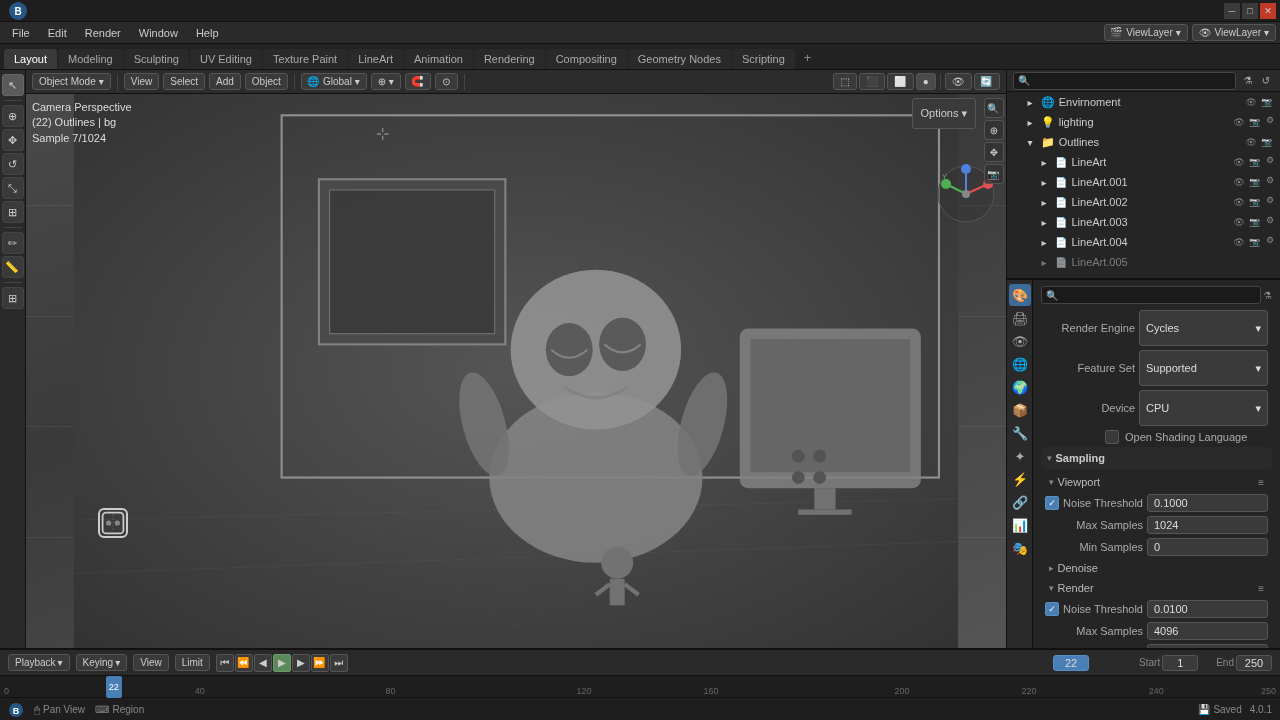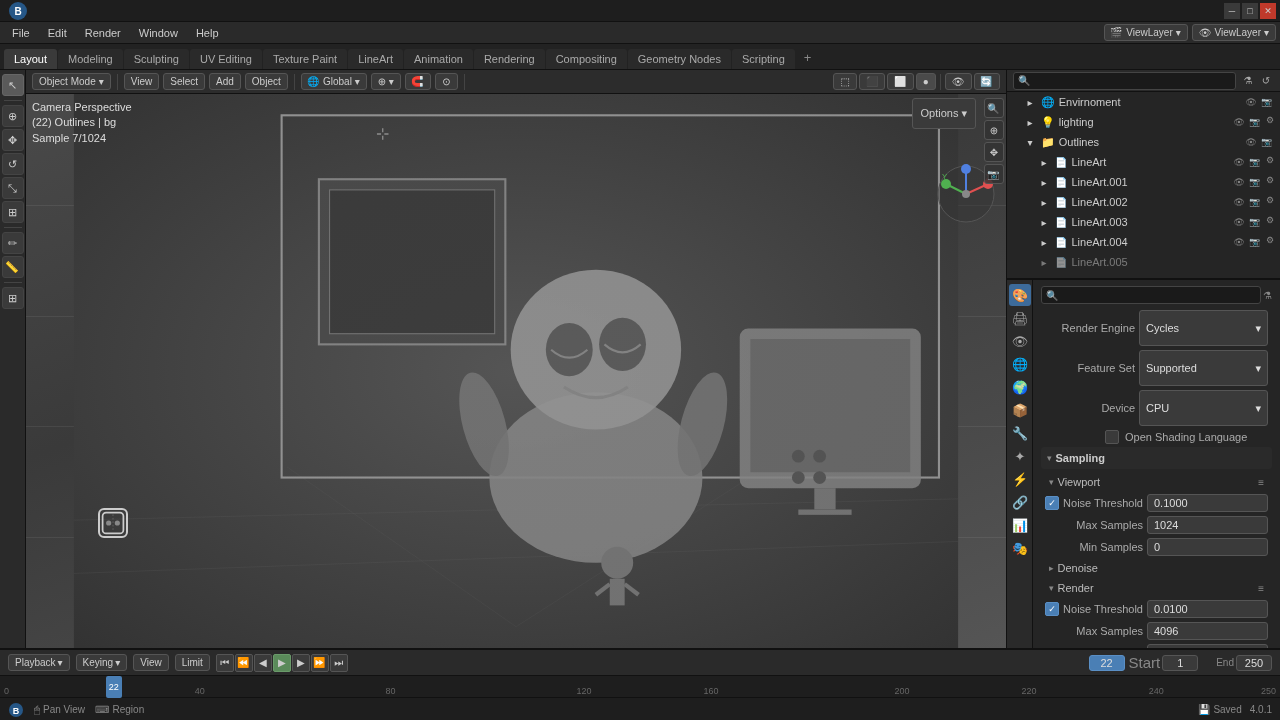--- a/index.html
+++ b/index.html
@@ -1037,21 +1037,21 @@
       <div class="play-btn">◀</div>
       <div class="play-btn active">▶</div>
       <div class="play-btn">▶</div>
       <div class="play-btn">⏩</div>
       <div class="play-btn">⏭</div>
     </div>
 
     <div style="display:flex; align-items:center; gap:4px; margin-left:auto;">
       <div class="tl-num current">22</div>
       <div style="display:flex; align-items:center; gap:2px;">
-        <span style="font-size:15px; color:#888;">Start</span>
+        <span style="font-size:10px; color:#888;margin-left:46px;">Start</span>
         <div class="tl-num">1</div>
         <span style="font-size:10px; color:#888; margin-left:16px;">End</span>
         <div class="tl-num">250</div>
       </div>
     </div>
   </div>
 
   <div id="frame-ruler" style="position:relative; height:22px; background:#1e1e1e; display:flex; align-items:center; padding:0 4px;">
     <div id="ruler-bar" style="flex:1; position:relative; height:22px; overflow:hidden;">
 

